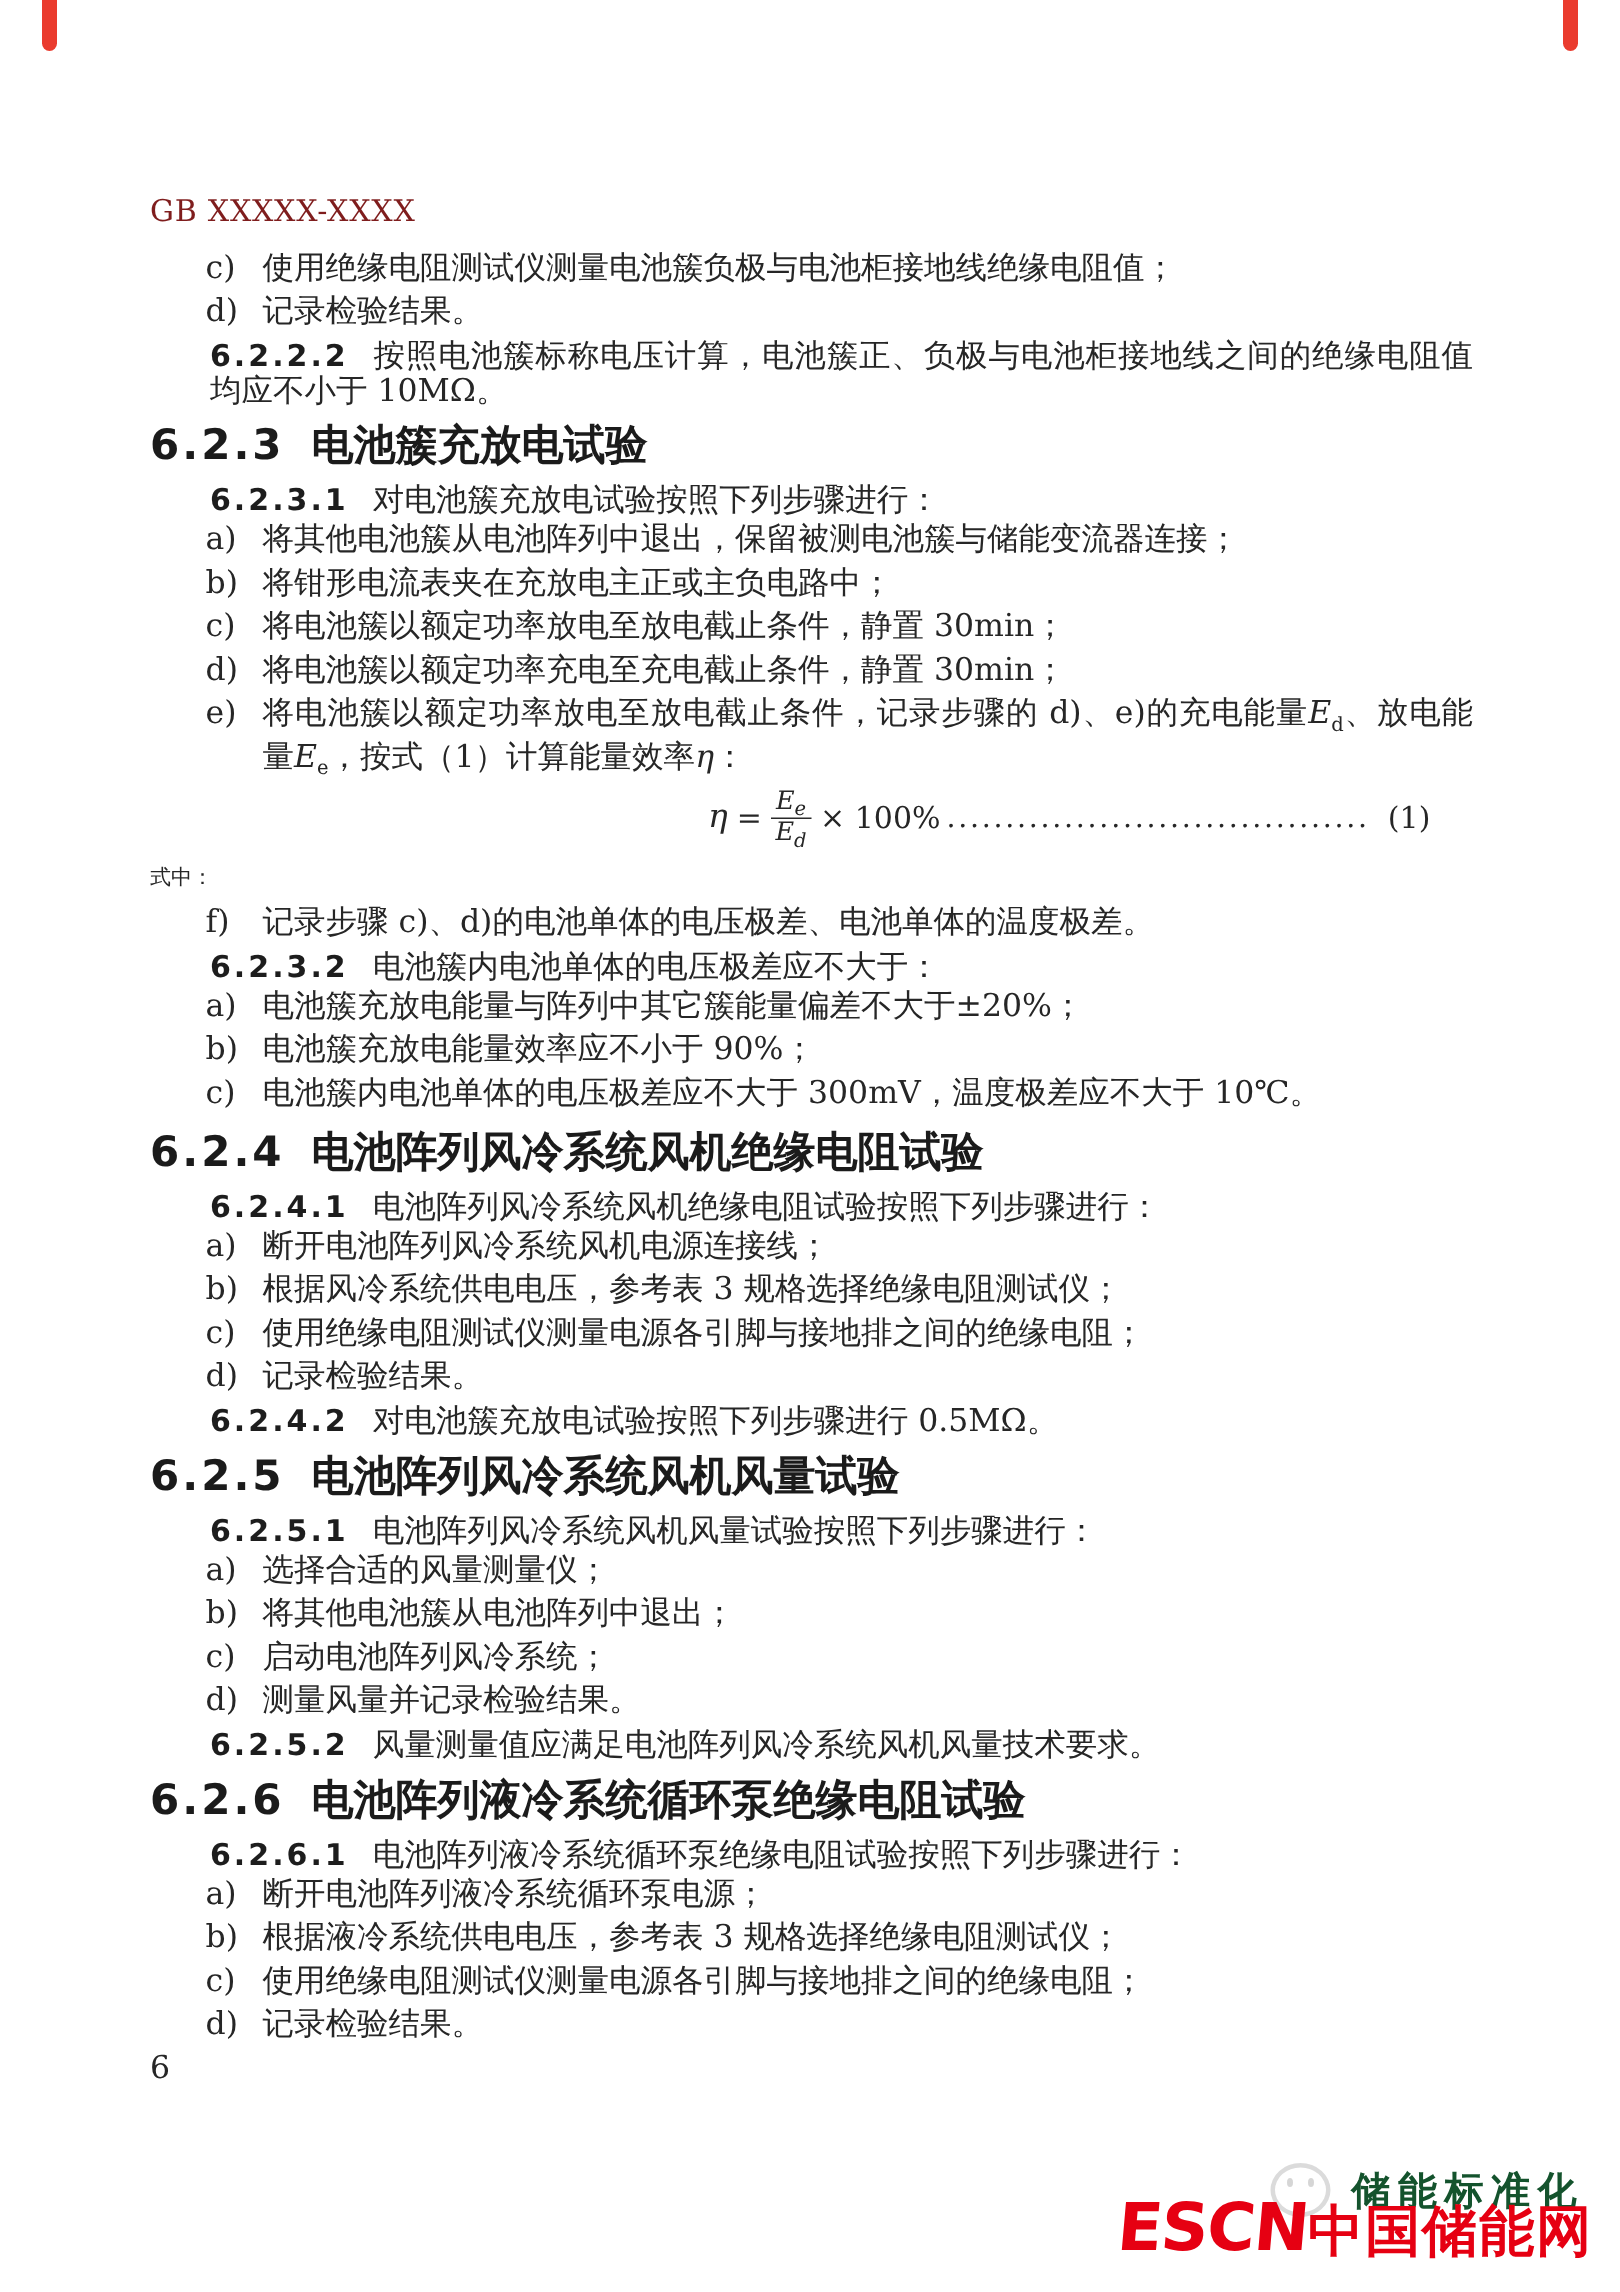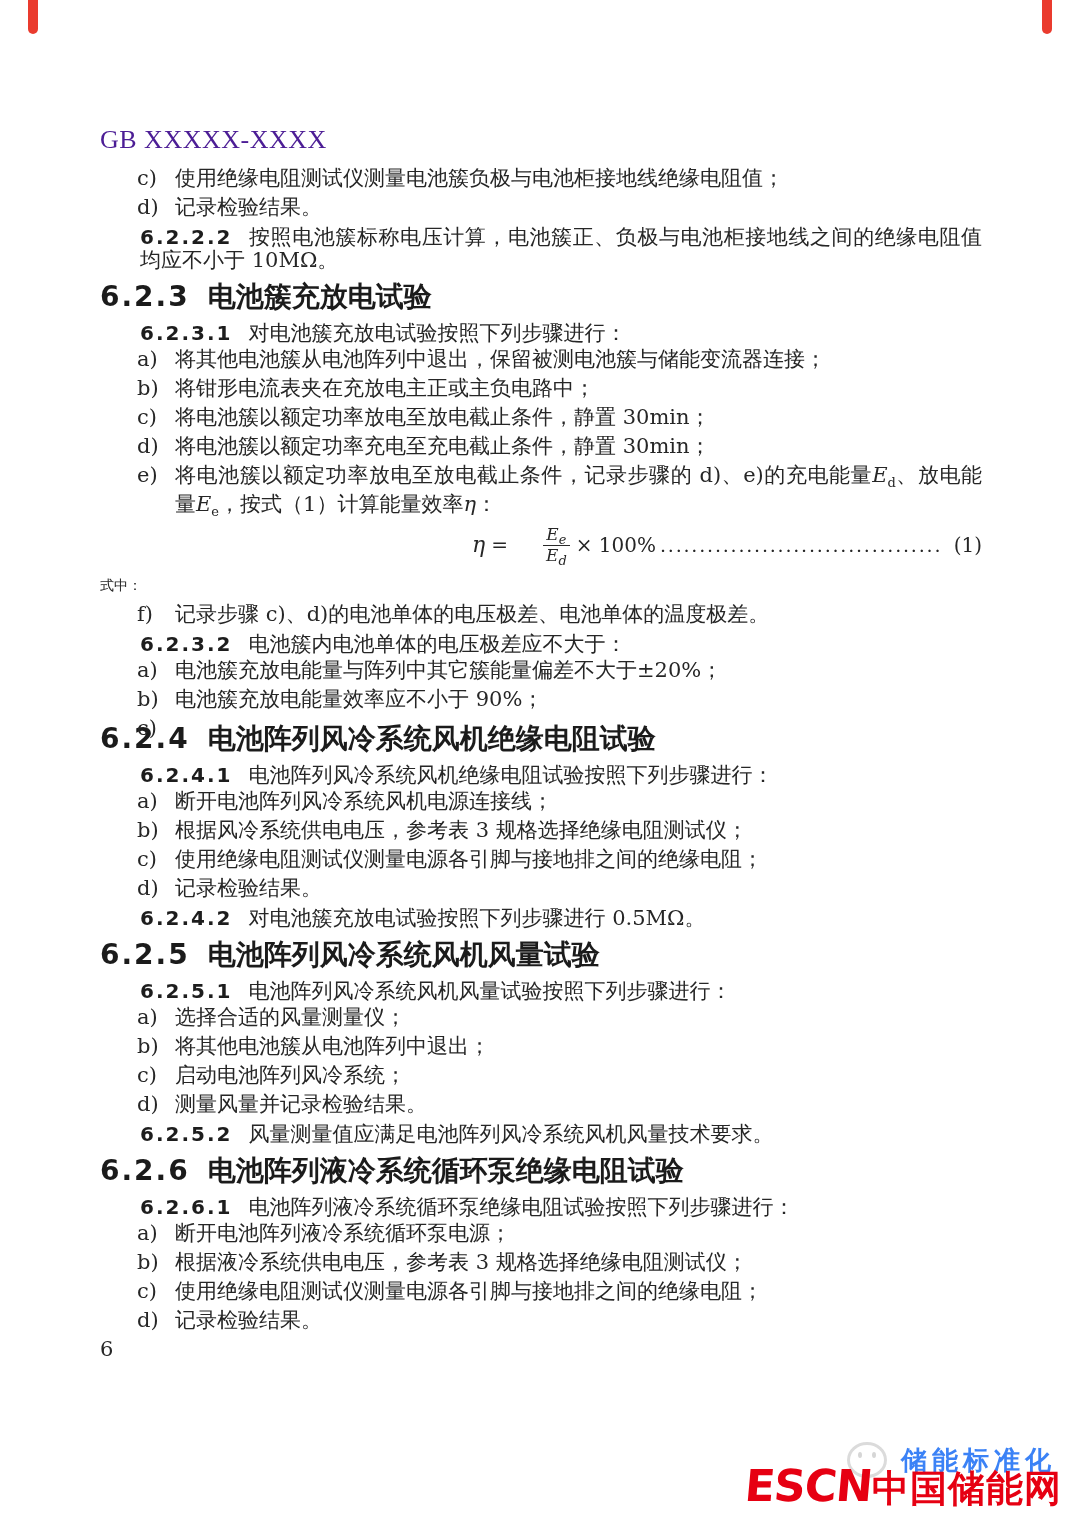--- a/index.html
+++ b/index.html
@@ -14,21 +14,21 @@
   .corner-mark{
     position:absolute;top:0;width:10px;height:34px;
     border-radius:0 0 5px 5px;
   }
   .corner-mark.left{left:28px;}
   .corner-mark.right{right:28px;}
   .content{
     position:absolute;left:100px;top:128px;width:882px;
   }
   .doc-header{
-    font-size:26px;line-height:24px;letter-spacing:.5px;color:#4c1d95;font-family:Liberation Serif, serif;
+    font-size:20px;line-height:24px;letter-spacing:.5px;color:#7f1d1d;
   }
   .list-item{
     position:relative;
     padding-left:75px;
     font-size:21px;line-height:29px;
     text-align:justify;
     margin:0;
   }
   .list-item:first-of-type{margin-top:12px;}
   .list-item .lbl{
@@ -64,21 +64,21 @@
     display:flex;align-items:center;
     margin:6px 0 6px;
     font-size:20px;line-height:24px;
     padding-left:372px;
   }
   .eq{display:inline-flex;align-items:center;white-space:nowrap;}
   .eq .eta{font-style:italic;font-size:22px;margin-right:6px;}
   .eq .equals{margin-right:6px;}
   .frac{
     display:inline-flex;flex-direction:column;align-items:center;
-    font-size:17px;line-height:1.15;margin-right:6px;font-style:italic;margin-left:29px;
+    font-size:17px;line-height:1.15;margin-right:6px;font-style:italic;
   }
   .frac .den{border-top:1.6px solid #2a2a2a;padding:0 3px;}
   .frac .numr{padding:0 3px;}
   .dots{
     letter-spacing:1.8px;font-size:19px;white-space:nowrap;overflow:hidden;
     max-width:300px;margin-left:4px;
   }
   .eqno{margin-left:12px;white-space:nowrap;}
   .page-number{
     font-size:21px;line-height:29px;margin-top:0px;
@@ -94,21 +94,21 @@
   .smiley{
     width:34px;height:30px;border:3px solid #d8d8d8;border-radius:50%;
     position:relative;margin-right:14px;opacity:.9;
   }
   .smiley i{
     position:absolute;top:7px;width:4px;height:6px;background:#d2d2d2;border-radius:50%;
   }
   .smiley i.l{left:8px;} .smiley i.r{right:8px;}
   .watermark-text{
     font-family:"DejaVu Sans","Liberation Sans",sans-serif;
-    font-size:26px;letter-spacing:5px;font-weight:bold;color:#3b82f6;
+    font-size:26px;letter-spacing:5px;font-weight:bold;color:#14532d;
   }
   .logo-row{
     position:relative;z-index:1;margin-top:16px;
     display:flex;align-items:baseline;white-space:nowrap;
   }
   .logo-escn{
     font-family:"DejaVu Sans","Liberation Sans",sans-serif;
     font-weight:bold;font-size:44px;line-height:44px;
     transform:skewX(-5deg);letter-spacing:-1px;
   }
@@ -149,21 +149,21 @@
             <span>× 100%</span>
           </span>
           <span class="dots">....................................</span>
           <span class="eqno">(1)</span>
         </div>
         <div class="plain-text">式中：</div>
         <div class="list-item"><span class="lbl">f)</span><span><span>记录步骤 c)、d)的电池单体的电压极差、电池单体的温度极差。</span></span></div>
         <div class="clause"><span class="num">6.2.3.2</span><span>电池簇内电池单体的电压极差应不大于：</span></div>
         <div class="list-item"><span class="lbl">a)</span><span><span>电池簇充放电能量与阵列中其它簇能量偏差不大于±20%；</span></span></div>
         <div class="list-item"><span class="lbl">b)</span><span><span>电池簇充放电能量效率应不小于 90%；</span></span></div>
-        <div class="list-item"><span class="lbl">c)</span></div>
+        <div class="list-item"><span class="lbl">c)</span><span><span>电池簇内电池单体的电压极差应不大于 300mV，温度极差应不大于 10℃。</span></span></div>
         <div class="heading"><span class="num">6.2.4</span><span>电池阵列风冷系统风机绝缘电阻试验</span></div>
         <div class="clause"><span class="num">6.2.4.1</span><span>电池阵列风冷系统风机绝缘电阻试验按照下列步骤进行：</span></div>
         <div class="list-item"><span class="lbl">a)</span><span><span>断开电池阵列风冷系统风机电源连接线；</span></span></div>
         <div class="list-item"><span class="lbl">b)</span><span><span>根据风冷系统供电电压，参考表 3 规格选择绝缘电阻测试仪；</span></span></div>
         <div class="list-item"><span class="lbl">c)</span><span><span>使用绝缘电阻测试仪测量电源各引脚与接地排之间的绝缘电阻；</span></span></div>
         <div class="list-item"><span class="lbl">d)</span><span><span>记录检验结果。</span></span></div>
         <div class="clause"><span class="num">6.2.4.2</span><span>对电池簇充放电试验按照下列步骤进行 0.5MΩ。</span></div>
         <div class="heading"><span class="num">6.2.5</span><span>电池阵列风冷系统风机风量试验</span></div>
         <div class="clause"><span class="num">6.2.5.1</span><span>电池阵列风冷系统风机风量试验按照下列步骤进行：</span></div>
         <div class="list-item"><span class="lbl">a)</span><span><span>选择合适的风量测量仪；</span></span></div>

